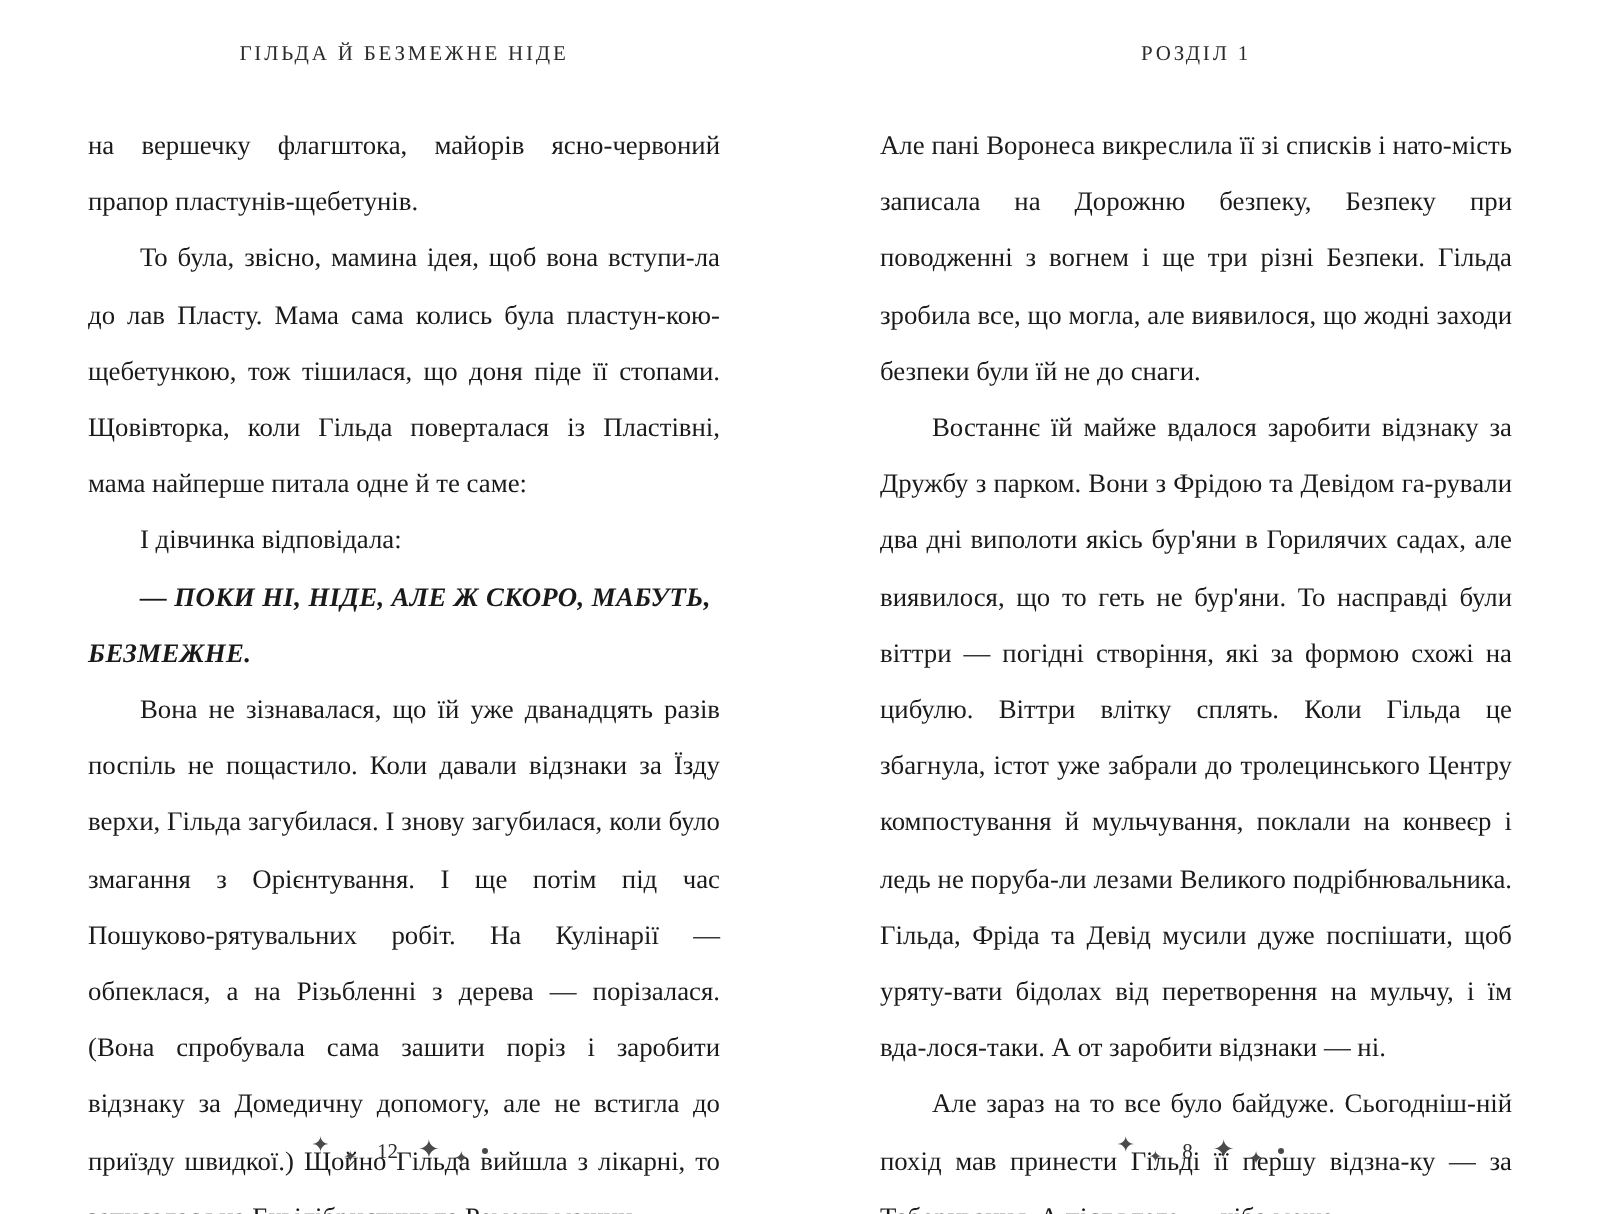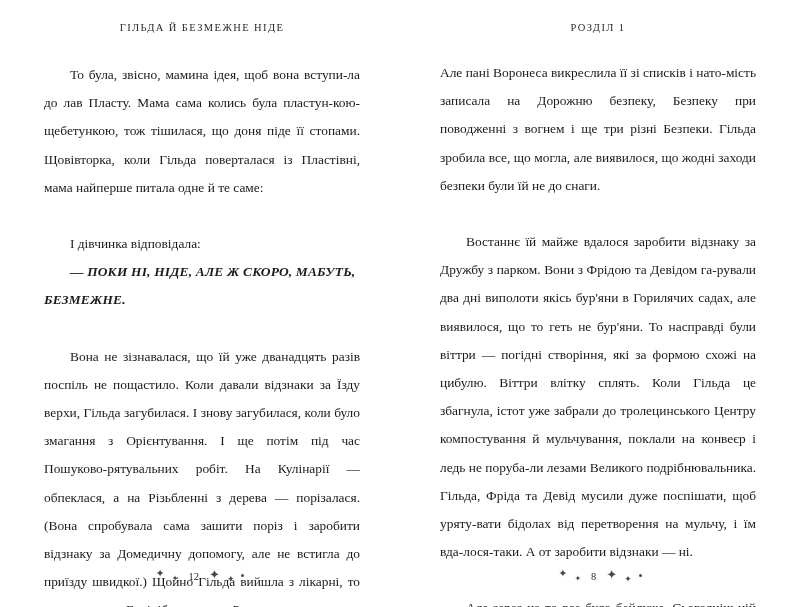--- a/index.html
+++ b/index.html
@@ -45,21 +45,20 @@
     line-height: 28.2px;
     text-align: justify;
     text-justify: inter-word;
     hyphens: manual;
   }
   .body-text p {
     margin: 0;
   }
   .body-text p.indent {
     text-indent: 26px;
-    margin-top: 28px;
   }
   .body-text p.dialogue {
     text-indent: 26px;
     font-weight: bold;
     font-style: italic;
     letter-spacing: 0.2px;
   }
   .body-text p.dialogue-cont {
     text-indent: 0;
     font-weight: bold;
@@ -106,20 +105,21 @@
   }
 </style>
 </head>
 <body>
 
 <div class="spread">
 
   <div class="page left">
     <div class="running-head">ГІЛЬДА Й БЕЗМЕЖНЕ НІДЕ</div>
     <div class="body-text">
+      <p class="">на вершечку флагштока, майорів ясно-червоний прапор пластунів-щебетунів.</p>
       <p class="indent">То була, звісно, мамина ідея, щоб вона вступи-ла до лав Пласту. Мама сама колись була пластун-кою-щебетункою, тож тішилася, що доня піде її стопами. Щовівторка, коли Гільда поверталася із Пластівні, мама найперше питала одне й те саме:</p>
       <p class="indent">І дівчинка відповідала:</p>
       <p class="dialogue">— ПОКИ НІ, НІДЕ, АЛЕ Ж СКОРО, МАБУТЬ,</p>
       <p class="dialogue-cont">БЕЗМЕЖНЕ.</p>
       <p class="indent">Вона не зізнавалася, що їй уже дванадцять разів поспіль не пощастило. Коли давали відзнаки за Їзду верхи, Гільда загубилася. І знову загубилася, коли було змагання з Орієнтування. І ще потім під час Пошуково-рятувальних робіт. На Кулінарії — обпеклася, а на Різьбленні з дерева — порізалася. (Вона спробувала сама зашити поріз і заробити відзнаку за Домедичну допомогу, але не встигла до приїзду швидкої.) Щойно Гільда вийшла з лікарні, то записалася на Еквілібристику та Ремонт машин.</p>
     </div>
     <div class="folio">
       <span class="orn s1">✦</span>
       <span class="orn s2">✦</span>
       <span class="num">12</span>

